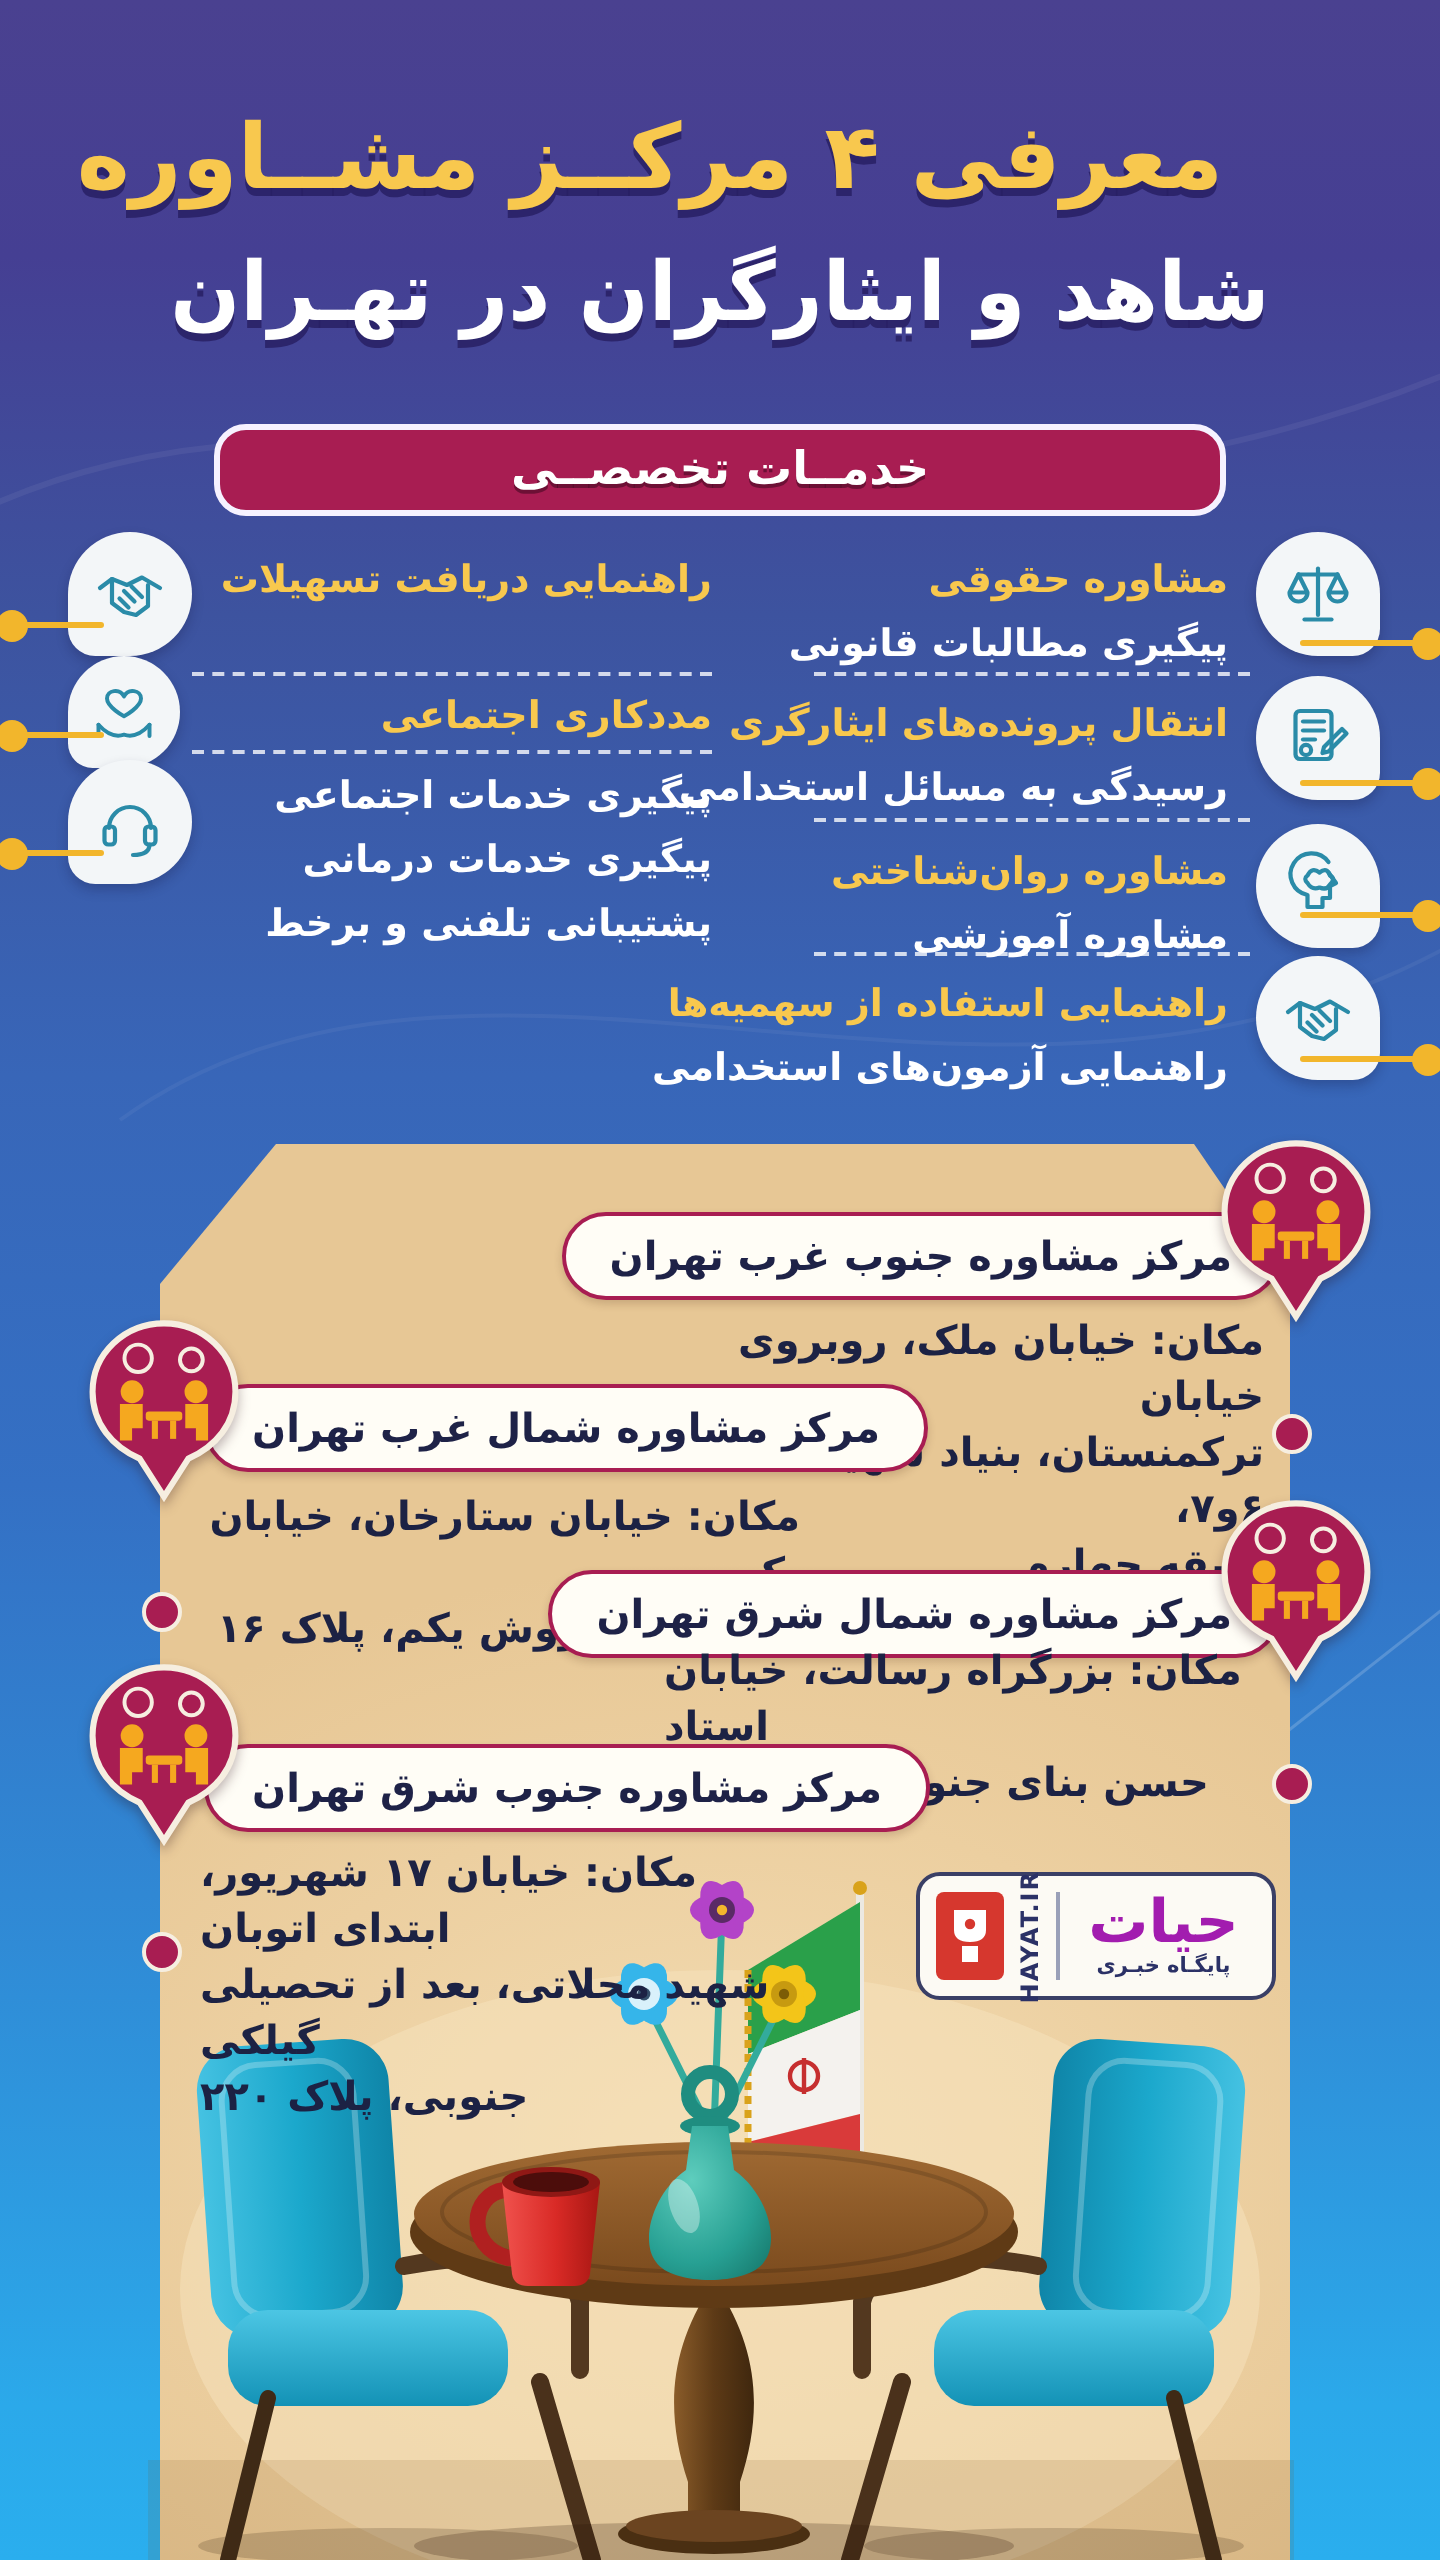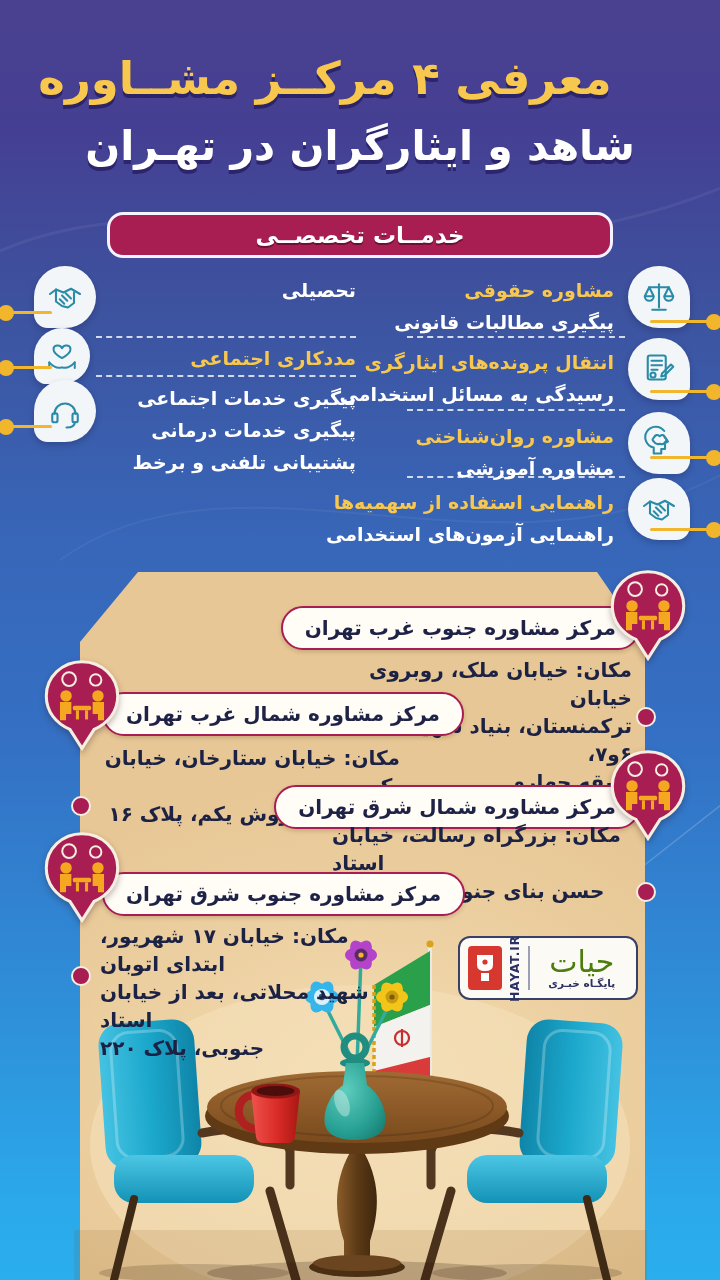--- a/index.html
+++ b/index.html
@@ -51,21 +51,21 @@
   
   .logo{position:absolute;left:458px;top:936px;width:180px;height:64px;background:#fcfaf4;
         border:2px solid #3a3f66;border-radius:12px;box-sizing:border-box;
         display:flex;flex-direction:row;align-items:center;direction:ltr;padding:5px 8px;gap:6px;}
   .logo-mark{width:34px;height:44px;background:#d6372e;border-radius:4px;
              display:flex;align-items:center;justify-content:center;}
   .logo-site{writing-mode:vertical-rl;transform:rotate(180deg);font-size:12px;font-weight:800;
              color:#2b3166;letter-spacing:1px;}
   .logo-div{width:1.5px;height:44px;background:#9aa0b8;}
   .logo-right{flex:1;display:flex;flex-direction:column;align-items:center;direction:rtl;}
-  .logo-brand{font-size:30px;font-weight:400;color:#4d7c0f;line-height:30px;text-align:right;}
+  .logo-brand{font-size:30px;font-weight:700;color:#a21caf;line-height:30px;text-align:right;}
   .logo-tag{font-size:10.5px;font-weight:700;color:#2b3166;letter-spacing:1px;}
   .scene{position:absolute;left:74px;top:935px;}
 </style>
 </head>
 <body>
 
 <div class="stage">
   <div class="bg"></div>
   <svg class="deco-line" width="720" height="1280">
     <path d="M-20,260 C200,150 420,320 740,180" stroke="rgba(255,255,255,.06)" stroke-width="3" fill="none"></path>
@@ -134,21 +134,21 @@
     <svg width="36" height="36" viewBox="0 0 48 48" fill="none" stroke="#2a8ba8" stroke-width="2.8" stroke-linecap="round" stroke-linejoin="round">
       <path d="M4,20 L12,14 L22,18 L32,13 L44,20"></path>
       <path d="M12,14 L12,30 L20,36 L28,38 L36,32 L36,18"></path>
       <path d="M20,22 L27,29 M25,19 L32,26 M17,27 L23,33"></path>
     </svg>
   </div>
   <div class="conn r" style="top:528px"></div>
   <div class="dot-y r" style="top:522px"></div>
 
   <div class="svc lcol" style="top:274px">
-    <div class="w">تحصیلی</div>
+    <div class="y">راهنمایی دریافت تسهیلات</div>
   </div>
   <div class="blob l" style="top:266px">
     <svg width="36" height="36" viewBox="0 0 48 48" fill="none" stroke="#2a8ba8" stroke-width="2.8" stroke-linecap="round" stroke-linejoin="round">
       <path d="M4,20 L12,14 L22,18 L32,13 L44,20"></path>
       <path d="M12,14 L12,30 L20,36 L28,38 L36,32 L36,18"></path>
       <path d="M20,22 L27,29 M25,19 L32,26 M17,27 L23,33"></path>
     </svg>
   </div>
   <div class="conn l" style="top:311px"></div>
   <div class="dot-y l" style="top:305px"></div>
@@ -373,21 +373,21 @@
       <rect x="38" y="62" width="24" height="6" rx="2"></rect>
         <rect x="42" y="68" width="4" height="12"></rect>
         <rect x="54" y="68" width="4" height="12"></rect>
     </g>
   </svg>
   <div class="dot-m" style="top:882px;left:636px"></div>
 
   <div class="pill" style="top:872px;left:102px">مرکز مشاوره جنوب شرق تهران</div>
   <div class="addr" style="top:922px;left:100px;width:310px;text-align:left">
     <div>مکان: خیابان ۱۷ شهریور، ابتدای اتوبان</div>
-    <div>شهید محلاتی، بعد از خیابان استاد</div>
+    <div>شهید محلاتی، بعد از تحصیلی گیلکی</div>
     <div>جنوبی، پلاک ۲۲۰</div>
   </div>
   <svg class="pin" style="top:830px;left:44px" viewBox="0 0 100 122">
     <path d="M50,4 C76,4 97,24 97,49 C97,70 84,85 66,93 L50,118 L34,93 C16,85 3,70 3,49 C3,24 24,4 50,4 Z" fill="#a81d52" stroke="#f6eee0" stroke-width="4"></path>
     <circle cx="33" cy="27" r="9" stroke="#f6eee0" stroke-width="2.6" fill="none"></circle>
     <circle cx="68" cy="28" r="7.5" stroke="#f6eee0" stroke-width="2.6" fill="none"></circle>
     <g fill="#f5a81f">
       <circle cx="29" cy="49" r="7.5"></circle>
         <path d="M21,57 h15 v16 h-7 v8 h-8 Z"></path>
       <circle cx="71" cy="49" r="7.5"></circle>

